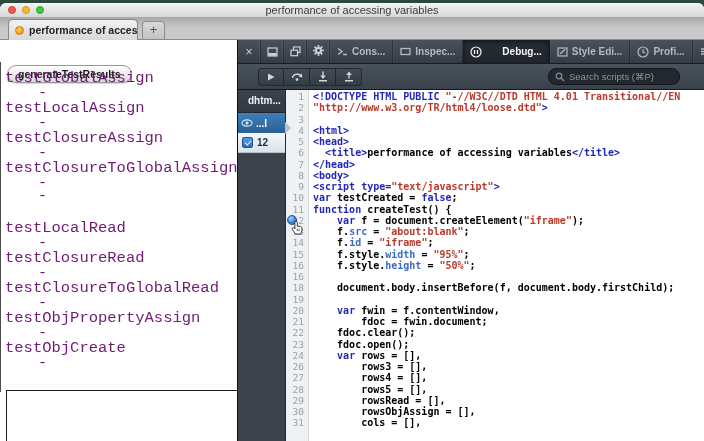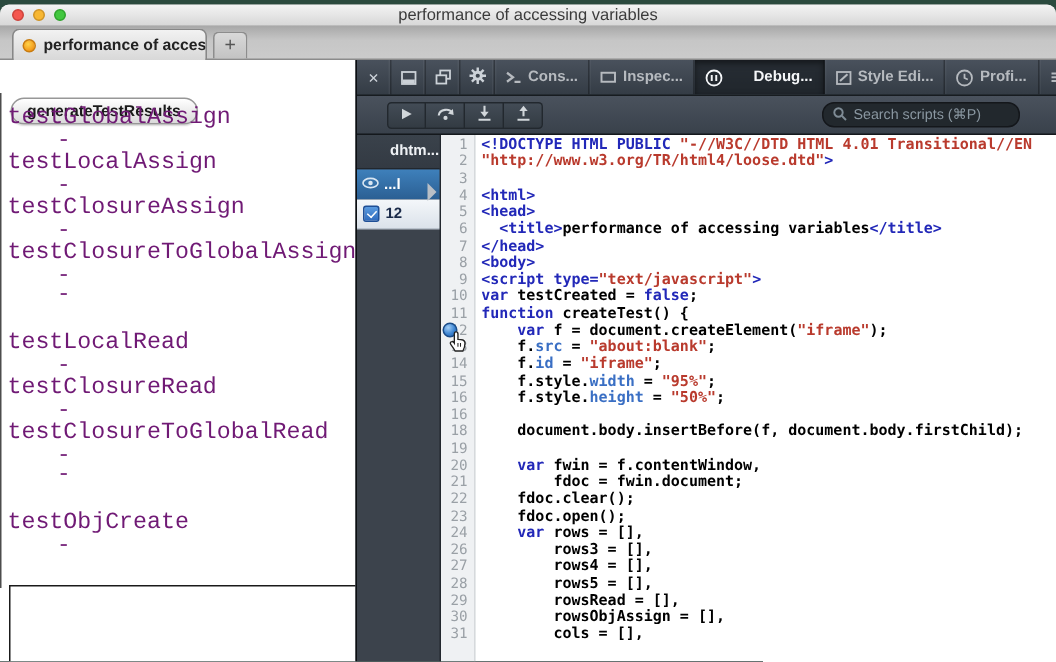--- a/index.html
+++ b/index.html
@@ -66,21 +66,21 @@
   .step-btn:first-child{border-left-width:1px;border-radius:3px 0 0 3px;}
   .step-btn:last-child{border-radius:0 3px 3px 0;}
   #dt-search{margin-left:auto;margin-right:4px;width:118px;height:15px;background:#22282d;
              border:1px solid #14171b;border-radius:8px;display:flex;align-items:center;padding:0 6px;gap:4px;box-sizing:content-box;}
   #dt-search input{flex:1;background:transparent;border:none;outline:none;color:#97a4ae;
                    font:9.5px "Liberation Sans",sans-serif;padding:0;min-width:0;}
   #dt-search input::placeholder{color:#8a97a1;}
 
   #dt-main{position:absolute;top:50px;left:0;right:0;bottom:0;display:flex;}
   #dt-sources{flex:0 0 47px;background:#3c434c;border-right:1px solid #23282e;position:relative;}
-  #sources-header{height:22px;line-height:22px;padding-left:22px;background:linear-gradient(#3a424b,#333a43);
+  #sources-header{height:22px;line-height:22px;padding-left:10px;background:linear-gradient(#3a424b,#333a43);
                   border-bottom:1px solid #22272d;color:#eef1f4;font-size:10px;font-weight:bold;}
   #source-row{height:20px;display:flex;align-items:center;gap:3px;padding-left:3px;
               background:linear-gradient(#3e80bb,#2b5f93);color:#fff;font-size:10px;font-weight:bold;}
   #source-notch{position:absolute;left:47px;top:32px;width:0;height:0;z-index:5;
                 border-left:6px solid #b9bfc6;border-top:6px solid transparent;border-bottom:6px solid transparent;}
   #bp-row{height:19px;display:flex;align-items:center;gap:4px;padding-left:4px;
           background:linear-gradient(#f4f7fa,#dbe2ea);border-bottom:1px solid #b9c2cc;
           color:#1b2b4a;font-size:10px;font-weight:bold;}
   #bp-check{width:11px;height:11px;border-radius:2px;background:linear-gradient(#5a9be0,#2f6bbd);
             border:1px solid #1f4f96;box-sizing:border-box;position:relative;}
@@ -155,20 +155,21 @@
         </div>
         <div class="test-item">
           <div class="test-name">testClosureRead</div>
           <div class="test-value">-</div>
         </div>
         <div class="test-item">
           <div class="test-name">testClosureToGlobalRead</div>
           <div class="test-value">-</div>
         </div>
         <div class="test-item">
+          <div class="test-name">testObjPropertyAssign</div>
           <div class="test-value">-</div>
         </div>
         <div class="test-item">
           <div class="test-name">testObjCreate</div>
           <div class="test-value">-</div>
         </div>
       </div>
     <div id="result-iframe"></div>
   </div>
 

